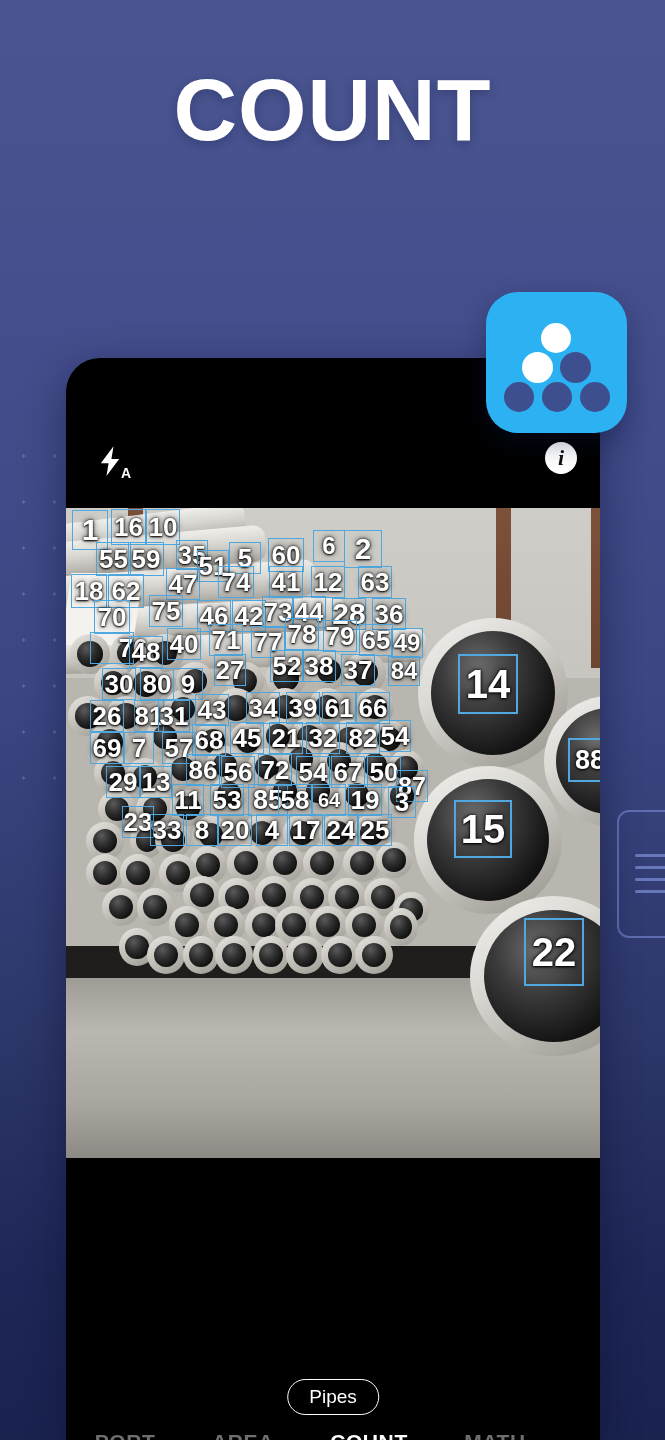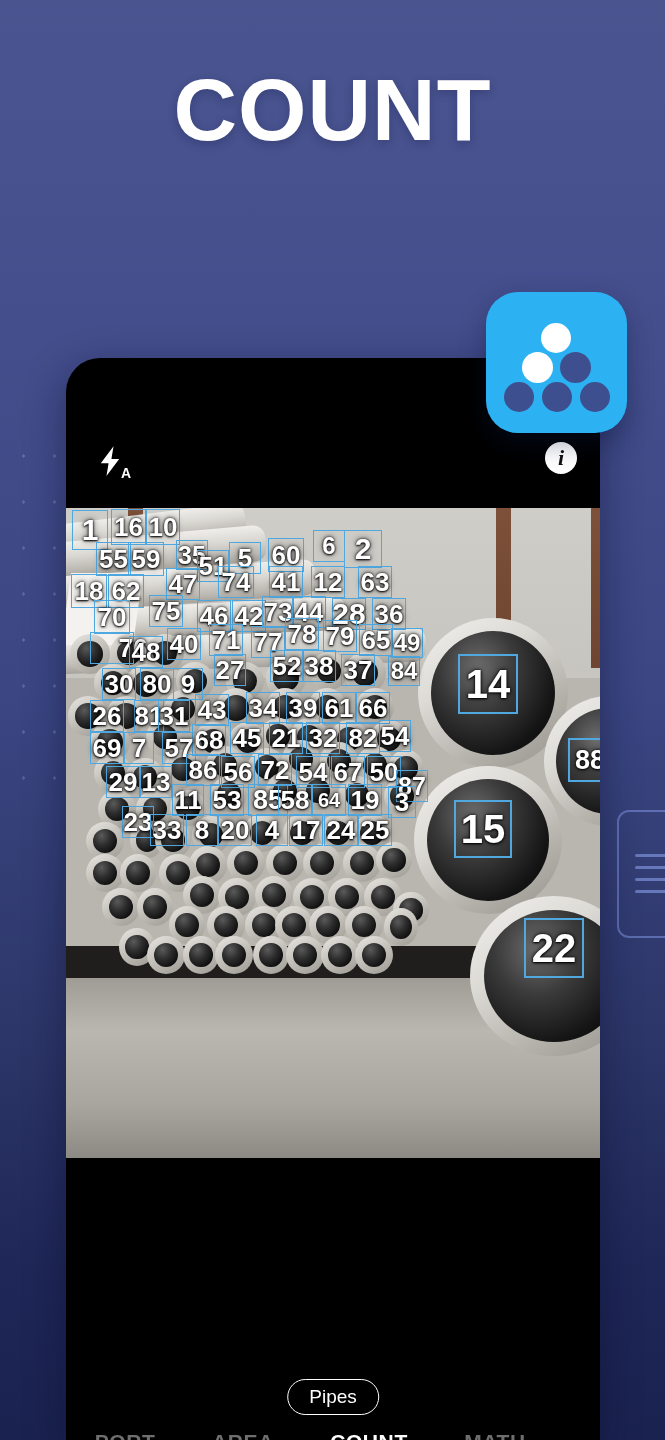--- a/index.html
+++ b/index.html
@@ -426,21 +426,21 @@
         <div class="det" style="left: 56px; top: 298px; width: 32px; height: 32px; font-size: 26px;">23</div>
         <div class="det" style="left: 84px; top: 306px; width: 34px; height: 32px; font-size: 26px;">33</div>
         <div class="det" style="left: 120px; top: 306px; width: 32px; height: 32px; font-size: 26px;">8</div>
         <div class="det" style="left: 152px; top: 306px; width: 34px; height: 32px; font-size: 26px;">20</div>
         <div class="det" style="left: 190px; top: 306px; width: 32px; height: 32px; font-size: 26px;">4</div>
         <div class="det" style="left: 223px; top: 306px; width: 34px; height: 32px; font-size: 26px;">17</div>
         <div class="det" style="left: 258px; top: 306px; width: 34px; height: 32px; font-size: 26px;">24</div>
         <div class="det" style="left: 292px; top: 306px; width: 34px; height: 32px; font-size: 26px;">25</div>
         <div class="det big" style="left: 392px; top: 146px; width: 60px; height: 60px; font-size: 40px;">14</div>
         <div class="det big" style="left: 388px; top: 292px; width: 58px; height: 58px; font-size: 40px;">15</div>
-        <div class="det big" style="left: 458px; top: 410px; width: 60px; height: 60px; font-size: 40px;">22</div>
+        <div class="det big" style="left: 458px; top: 410px; width: 60px; height: 68px; font-size: 40px;">22</div>
         <div class="det big" style="left: 502px; top: 230px; width: 44px; height: 44px; font-size: 27px;">88</div>
       </div>
 
   </div>
 
   <div class="pill">Pipes</div>
 
   <div class="tabs">
     <div class="tab" style="width:118px;">PORT</div>
     <div class="tab" style="width:118px;">AREA</div>

